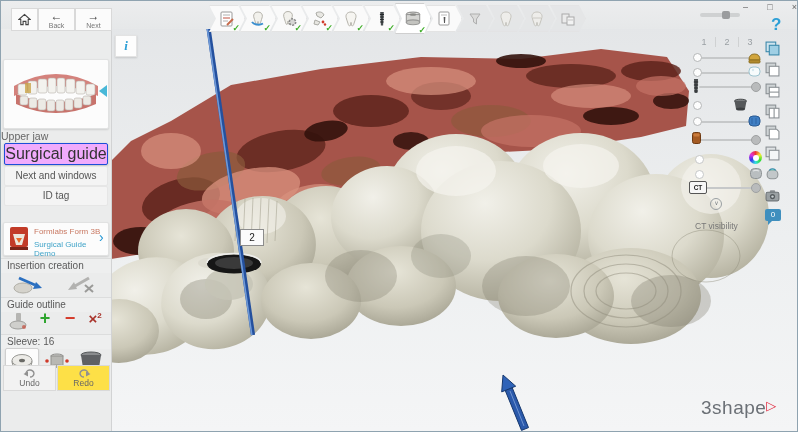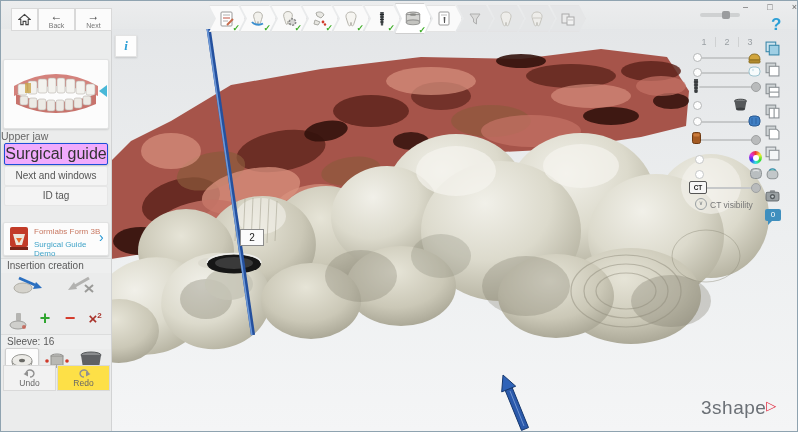--- a/index.html
+++ b/index.html
@@ -321,20 +321,21 @@
     </div>
     <div class="a" style="left:60px;top:244px;width:38px;height:22px;">
       <svg width="38" height="22" viewBox="0 0 38 22">
         <line x1="28" y1="5" x2="14" y2="13" stroke="#b2b2b0" stroke-width="3"></line>
         <polygon points="7,17 16,16 13,9" fill="#b2b2b0"></polygon>
         <line x1="24" y1="12" x2="32" y2="19" stroke="#9a9a98" stroke-width="2"></line>
         <line x1="32" y1="12" x2="24" y2="19" stroke="#9a9a98" stroke-width="2"></line>
       </svg>
     </div>
 
+    <div class="a sechead" style="left:0;top:268px;">Guide outline</div>
     <div class="a" style="left:6px;top:281px;width:22px;height:22px;">
       <svg width="22" height="22" viewBox="0 0 22 22">
           <rect x="9" y="3" width="5" height="8" rx="1" fill="#b5b5b2"></rect>
           <ellipse cx="11" cy="15" rx="8" ry="4" fill="#cfcfcc" stroke="#9e9e9b"></ellipse>
           <circle cx="17" cy="17" r="2" fill="#c44a3a" opacity=".7"></circle>
         </svg>
     </div>
     <div class="a" style="left:33px;top:279px;width:22px;height:22px;font-size:18px;font-weight:bold;color:#2fa52f;text-align:center;">+</div>
     <div class="a" style="left:58px;top:279px;width:22px;height:22px;font-size:18px;font-weight:bold;color:#d43a2a;text-align:center;">−</div>
     <div class="a" style="left:82px;top:281px;width:24px;height:22px;font-size:15px;font-weight:bold;color:#a8322a;text-align:center;">
@@ -462,21 +463,21 @@
       <svg width="14" height="13" viewBox="0 0 14 13">
           <rect x="1.5" y="1.5" width="11" height="10" rx="4" fill="#b9bec0" stroke="#8f9496"></rect>
           <path d="M4,4 Q7,2.5 10,4" fill="none" stroke="#e6e9ea"></path>
         </svg>
     </div>
 
     <div class="a track" style="left:14px;top:152px;width:52px;"></div>
     <div class="a knobdot" style="left:62px;top:148px;"></div>
     <div class="a" style="left:0px;top:146px;width:16px;height:11px;background:#f7f7f7;border:1px solid #555;border-radius:2px;font-size:6.5px;font-weight:bold;color:#222;text-align:center;line-height:11px;">CT</div>
 
-    <div class="a" style="left:6px;top:163px;display:flex;align-items:flex-end;gap:3px;">
+    <div class="a" style="left:6px;top:163px;display:flex;align-items:center;gap:11px;flex-direction:column;">
       <span style="width:10px;height:10px;border-radius:50%;border:1px solid #9aa0a3;color:#7a8084;font-size:6px;text-align:center;line-height:9px;display:inline-block;">∨</span>
       <span class="fs8">CT visibility</span>
     </div>
   </div>
 
   <div class="a" style="left:764px;top:40px;width:20px;z-index:6;">
     <div style="position:relative;height:21px;">
       <svg width="15" height="15" viewBox="0 0 14 14">
           <rect x="1" y="1" width="9" height="9" fill="#cfe4ee" stroke="#3a88aa"></rect>
           <rect x="4" y="4" width="9" height="9" fill="#9fcfe4" stroke="#3a88aa"></rect>

